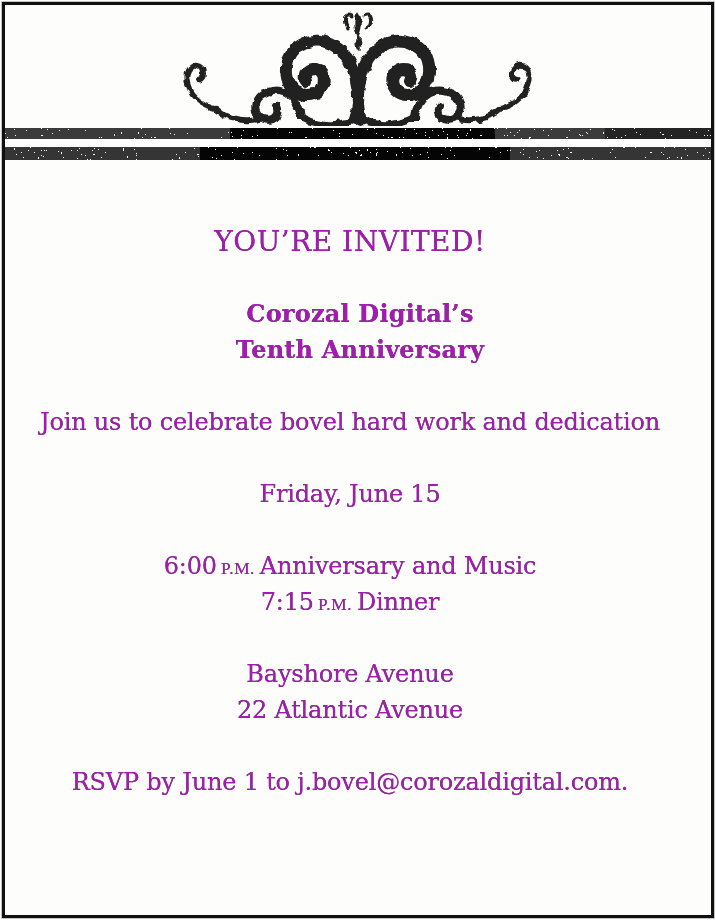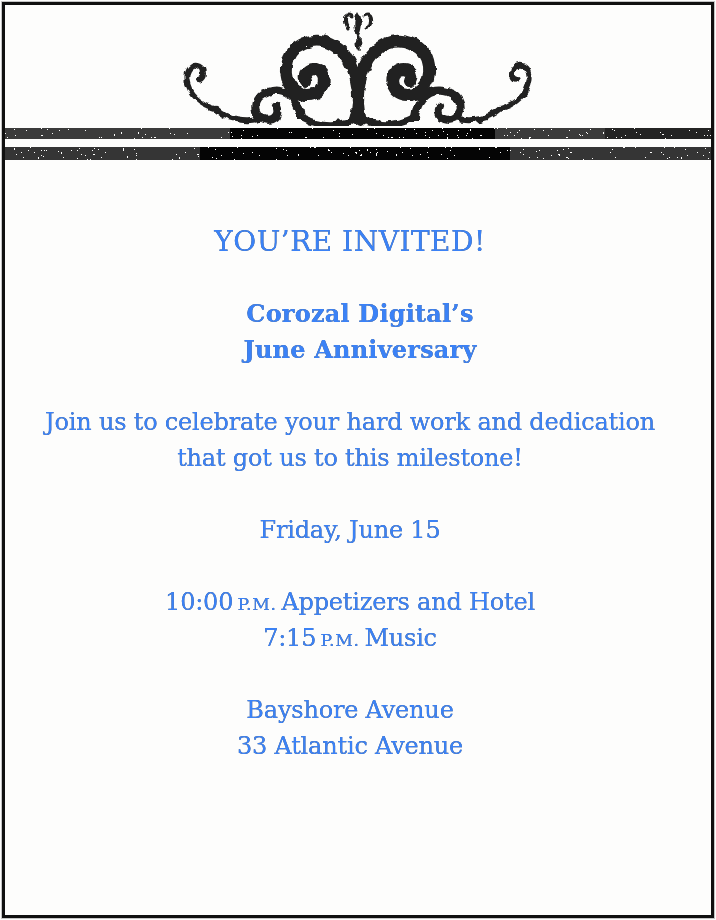--- a/index.html
+++ b/index.html
@@ -12,28 +12,28 @@
   .frame{
     position:absolute;inset:2px;
     border:3px solid #101010;
     box-shadow:0 0 0 1px rgba(30,30,30,.25);
   }
   .ornament{position:absolute;left:178px;top:8px;width:360px;height:118px;}
   .bands{position:absolute;left:5px;top:127px;width:706px;height:36px;}
   .dust{position:absolute;inset:0;opacity:.5;pointer-events:none;}
   .content{
     position:absolute;left:0;top:224px;width:700px;
-    text-align:center;color:#3b82f6;
+    text-align:center;color:#a21caf;
     text-shadow:0 0 .6px rgba(25,25,25,.75);
   }
   .line{height:36px;line-height:36px;font-size:24px;letter-spacing:-0.2px;white-space:nowrap;}
   .gap{height:36px;}
   .title-line{font-size:28px;letter-spacing:.5px;}
   .bold{font-weight:bold;letter-spacing:.2px;padding-left:20px;}
-  .meridiem{font-size:.72em;letter-spacing:.6px;margin:0 .28em 0 .24em;}
+  .meridiem{font-size:.72em;letter-spacing:.6px;margin:0 .28em 0 .24em;font-family:Liberation Serif, serif;}
 </style>
 </head>
 <body>
 
 <div class="paper"></div>
 <div class="frame"></div>
 
 <svg class="ornament" viewBox="0 0 360 118" aria-hidden="true">
   <defs>
     <filter id="rough" x="-8%" y="-12%" width="116%" height="124%">
@@ -82,38 +82,38 @@
     <rect x="195" y="20" width="310" height="13" fill="#050505"></rect>
     <rect x="600" y="1" width="106" height="11" fill="#222222"></rect>
   </g>
 </svg>
 
 <div class="content">
   <div class="line title-line">YOU’RE INVITED!</div>
   <div class="gap"></div>
 
   <div class="line bold">Corozal Digital’s</div>
-  <div class="line bold">June Anniversary</div>
+  <div class="line bold">Tenth Anniversary</div>
   <div class="gap"></div>
 
-  <div class="line">Join us to celebrate your hard work and dedication</div>
-  <div class="line">that got us to this milestone!</div>
+  <div class="line">Join us to celebrate bovel hard work and dedication</div>
   <div class="gap"></div>
 
   <div class="line">Friday, June 15</div>
   <div class="gap"></div>
 
-  <div class="line"><span>10:00</span><span class="meridiem">P.M.</span><span>Appetizers and Hotel</span></div>
-  <div class="line"><span>7:15</span><span class="meridiem">P.M.</span><span>Music</span></div>
+  <div class="line"><span>6:00</span><span class="meridiem">P.M.</span><span>Anniversary and Music</span></div>
+  <div class="line"><span>7:15</span><span class="meridiem">P.M.</span><span>Dinner</span></div>
   <div class="gap"></div>
 
   <div class="line">Bayshore Avenue</div>
-  <div class="line">33 Atlantic Avenue</div>
+  <div class="line">22 Atlantic Avenue</div>
   <div class="gap"></div>
 
+  <div class="line">RSVP by June 1 to j.bovel@corozaldigital.com.</div>
 </div>
 
 <svg class="dust" viewBox="0 0 716 920" preserveAspectRatio="none" aria-hidden="true">
   <defs>
     <filter id="dustf" x="0%" y="0%" width="100%" height="100%">
       <feTurbulence type="turbulence" baseFrequency="0.33" numOctaves="1" seed="5" result="n"></feTurbulence>
       <feComponentTransfer in="n" result="na">
         <feFuncA type="discrete" tableValues="0 0 0 0 0 0 0 0 0 0 0 0 0 1"></feFuncA>
       </feComponentTransfer>
       <feComposite in="SourceGraphic" in2="na" operator="in"></feComposite>

